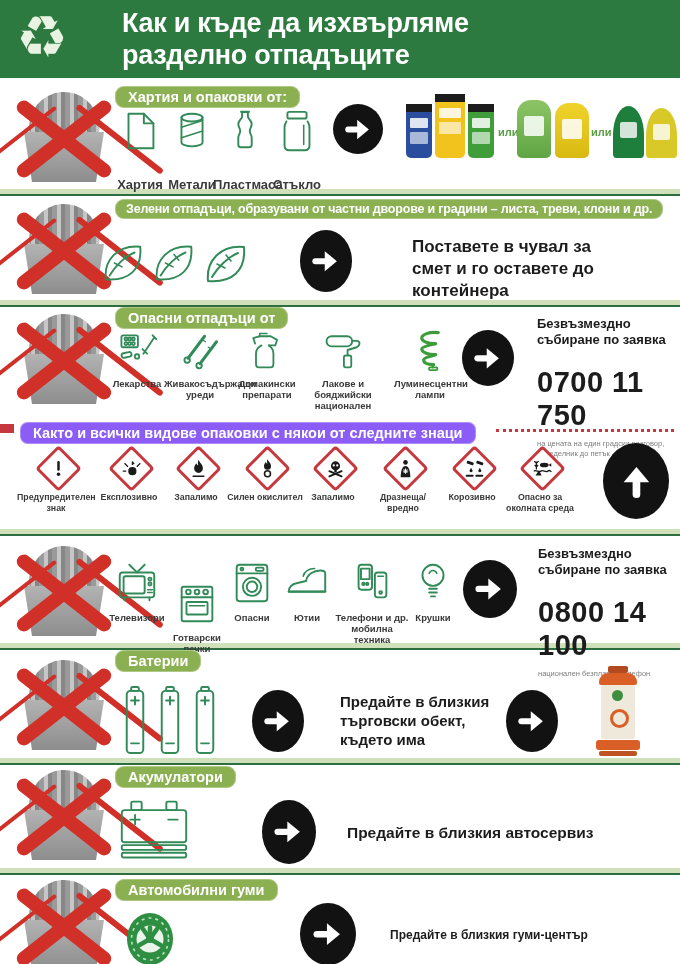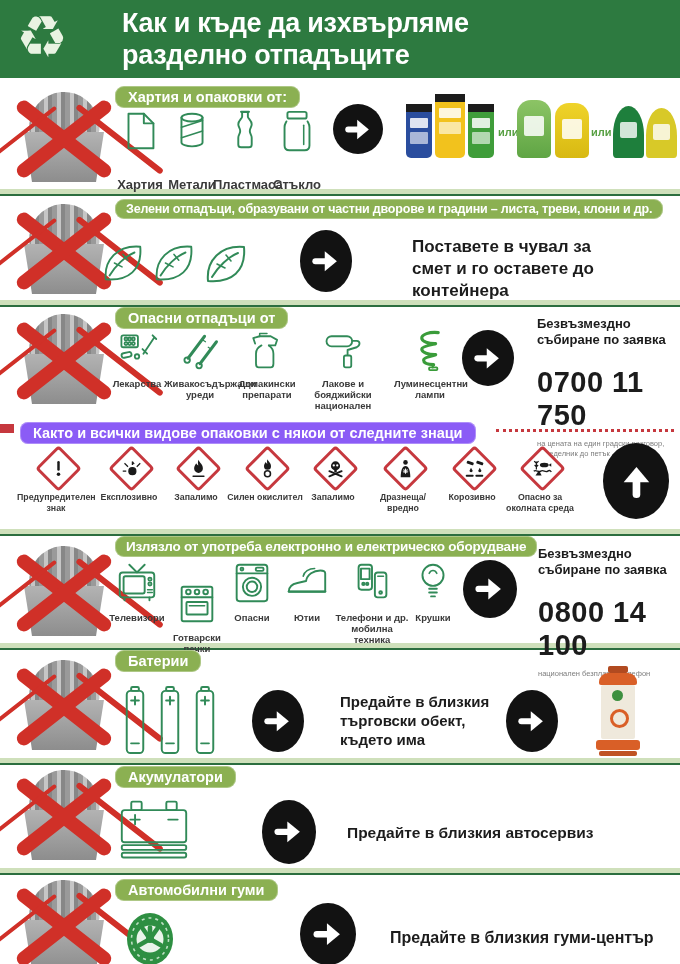--- a/index.html
+++ b/index.html
@@ -371,21 +371,20 @@
   <div class="dlb" style="left:433px;top:492px">Корозивно</div>
   <div class="dlb" style="left:501px;top:492px">Опасно за околната среда</div>
 
   <div class="arrow up" style="left:603px;top:443px;width:66px;height:76px">
     <svg viewBox="0 0 24 24">
         <path d="M4 12h9" stroke="#fff" stroke-width="4.5" stroke-linecap="round"></path>
         <path d="M11 4.5L20 12l-9 7.5z" fill="#fff"></path>
       </svg>
   </div>
 
-  <div class="badge small" style="left:115px;top:536px;font-size:13.5px">Излязло от употреба електронно и електрическо оборудване</div>
 
   <div class="cell" style="left:106px;top:558px;width:62px">
     <svg class="oi" width="46" height="48" viewBox="0 0 48 48">
         <path d="M16 6l8 8 8-8"></path>
         <rect x="6" y="14" width="36" height="26" rx="3"></rect>
         <rect x="10" y="18" width="22" height="18" rx="2"></rect>
         <circle cx="37.5" cy="21" r="1.6"></circle>
         <circle cx="37.5" cy="26" r="1.6"></circle>
         <path d="M35 32h5M35 35h5" stroke-width="1.5"></path>
         <path d="M11 40v3M37 40v3"></path>
@@ -533,15 +532,15 @@
         <path d="M26 29l-7-10"></path>
     </g>
     <circle cx="26" cy="29" r="4" fill="#2e8f42"></circle>
   </svg>
   <div class="arrow" style="left:300px;top:903px;width:56px;height:62px">
     <svg viewBox="0 0 24 24">
         <path d="M4 12h9" stroke="#fff" stroke-width="4.5" stroke-linecap="round"></path>
         <path d="M11 4.5L20 12l-9 7.5z" fill="#fff"></path>
       </svg>
   </div>
-  <div class="instr" style="left:390px;top:928px;font-size:16px;white-space:nowrap">Предайте в близкия гуми-център</div>
+  <div class="instr" style="left:390px;top:928px;font-size:12px;white-space:nowrap">Предайте в близкия гуми-център</div>
 
 </div>
 
 </body></html>

